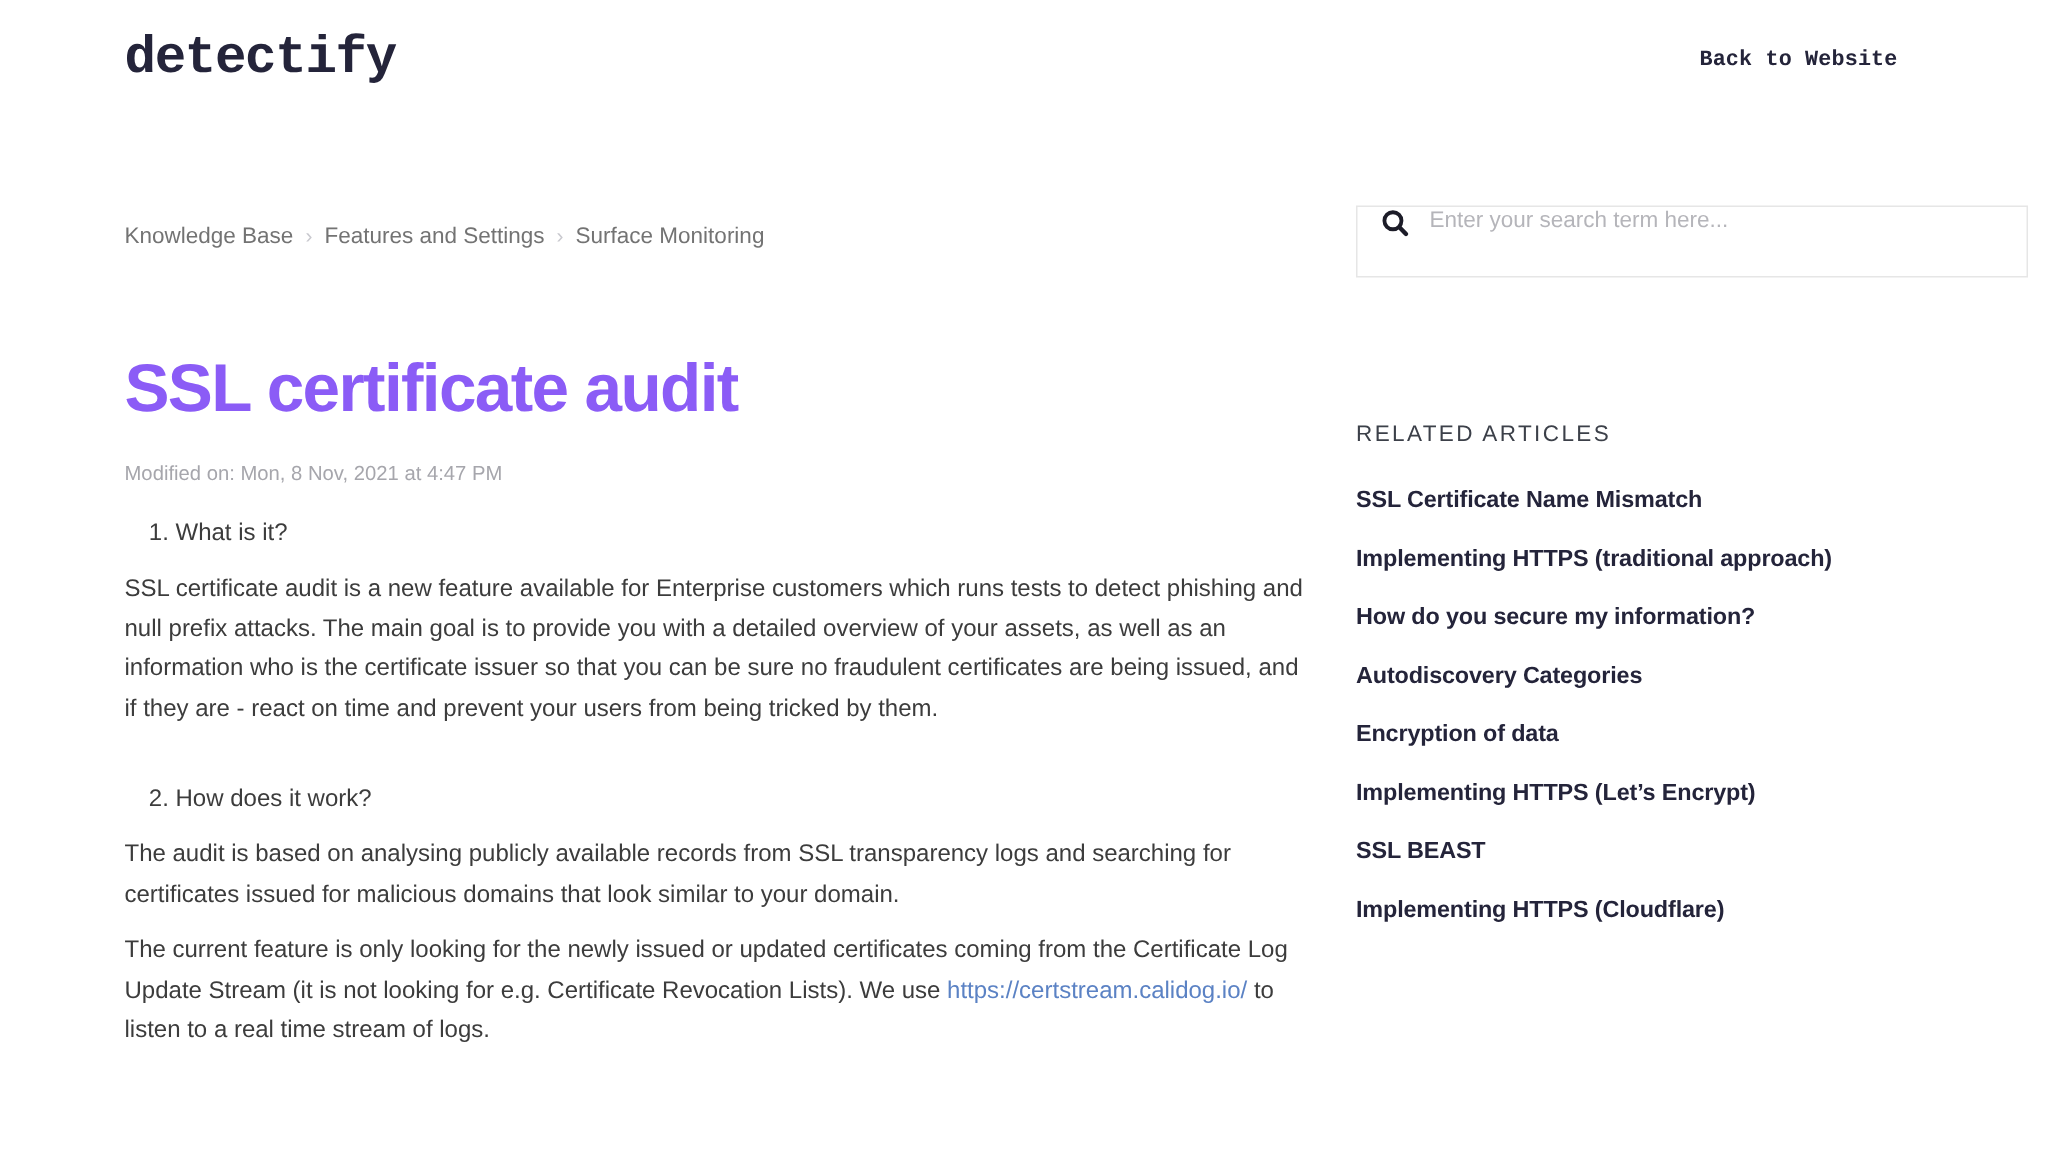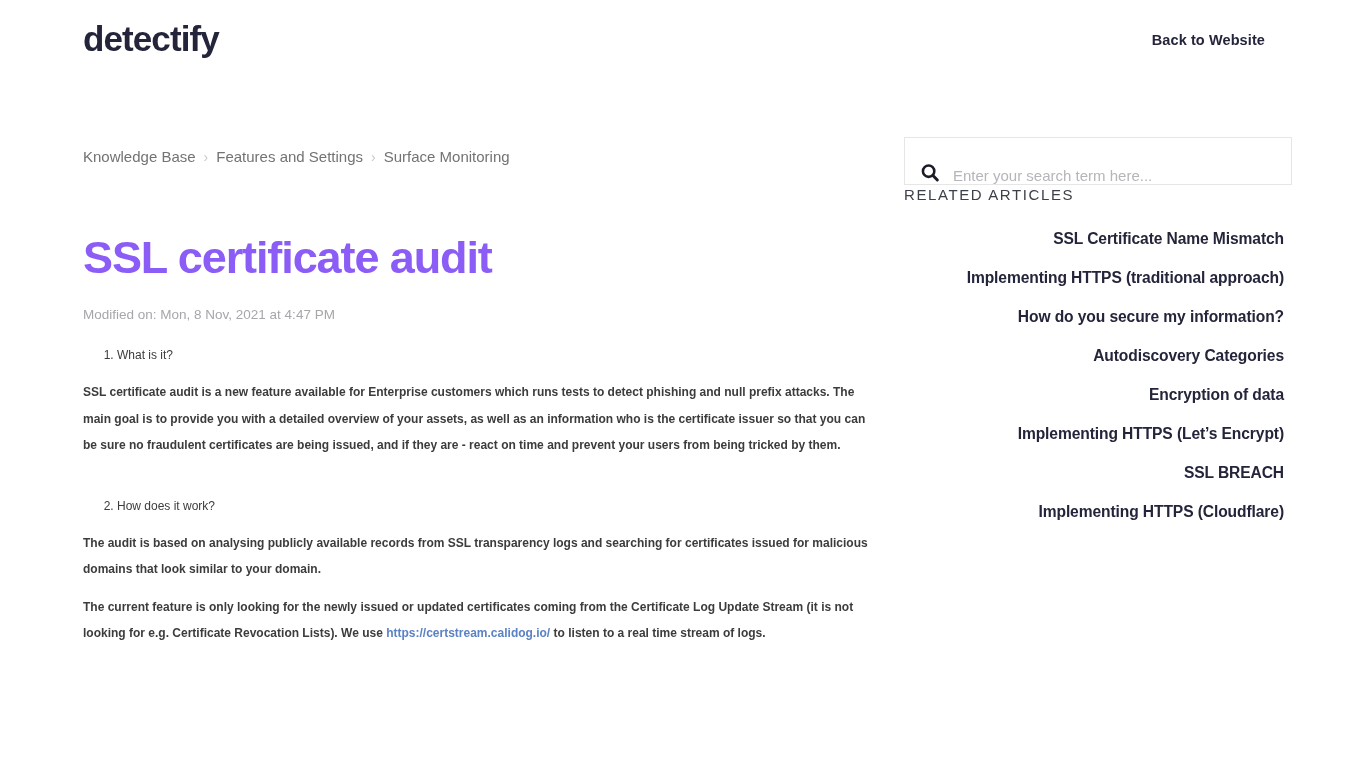--- a/index.html
+++ b/index.html
@@ -9,20 +9,21 @@
     height: 768px;
     background: #ffffff;
     font-family: "Liberation Sans", sans-serif;
     overflow: hidden;
   }
 
   
   .site-header {
     position: relative;
     height: 84px;
+    font-family: Liberation Mono, monospace;
   }
   .logo {
     position: absolute;
     left: 83px;
     top: 17px;
     font-size: 35px;
     font-weight: 700;
     letter-spacing: -0.9px;
     color: #24243a;
     line-height: 44px;
@@ -74,23 +75,23 @@
     font-size: 14px;
   }
 
   
   .search-wrap {
     margin-top: 53px;
     height: 48px;
     border: 1px solid #e6e6e6;
     background: #fff;
     display: flex;
-    align-items: flex-end;
+    align-items: flex-start;
     padding: 0 14px;
-    width: 388px;
+    width: 448px;
   }
   .search-icon {
     width: 22px;
     height: 22px;
     margin-right: 12px;
     flex: none;
     display: block;
   }
   .search-input {
     border: none;
@@ -115,64 +116,63 @@
     color: #8b5cf6;
   }
   .modified {
     margin-top: 21px;
     font-size: 13.5px;
     color: #a6a6ac;
     line-height: 18px;
   }
   .article-body {
     margin-top: 18px;
-    font-size: 12px;
+    font-size: 16px;
     line-height: 26.5px;
     color: #3c3c3c;
   }
   .article-body ol {
     margin: 0 0 0 34px;
     padding: 0;
     list-style-position: outside;
   }
   .article-body ol li {
     line-height: 26px;
   }
   .article-body p {
     margin-top: 11px;
-    font-weight: bold;
   }
   .article-body .gap {
     height: 34px;
   }
   .article-body a {
     color: #5b82c4;
     text-decoration: none;
   }
 
   
   .related-heading {
+    margin-top: 95px;
     font-size: 15px;
     letter-spacing: 1.6px;
     color: #3c4049;
     line-height: 20px;
   }
   .related-list {
     margin-top: 24px;
   }
   .related-list a {
     display: block;
     font-size: 15.6px;
     font-weight: 700;
     color: #24243a;
     text-decoration: none;
     line-height: 20px;
     margin-bottom: 19px;
     letter-spacing: -0.1px;
-    text-align: right;
   }
 </style>
 </head>
 <body>
 
 <div class="site-header">
   <div class="logo">detectify</div>
   <a class="back-link" href="#">Back to Website</a>
 </div>
 
@@ -219,18 +219,18 @@
 
     <div class="related-heading">RELATED ARTICLES</div>
 
     <div class="related-list">
       <a href="#">SSL Certificate Name Mismatch</a>
       <a href="#">Implementing HTTPS (traditional approach)</a>
       <a href="#">How do you secure my information?</a>
       <a href="#">Autodiscovery Categories</a>
       <a href="#">Encryption of data</a>
       <a href="#">Implementing HTTPS (Let’s Encrypt)</a>
-      <a href="#">SSL BREACH</a>
+      <a href="#">SSL BEAST</a>
       <a href="#">Implementing HTTPS (Cloudflare)</a>
     </div>
 
   </div>
 </div>
 
 </body></html>

